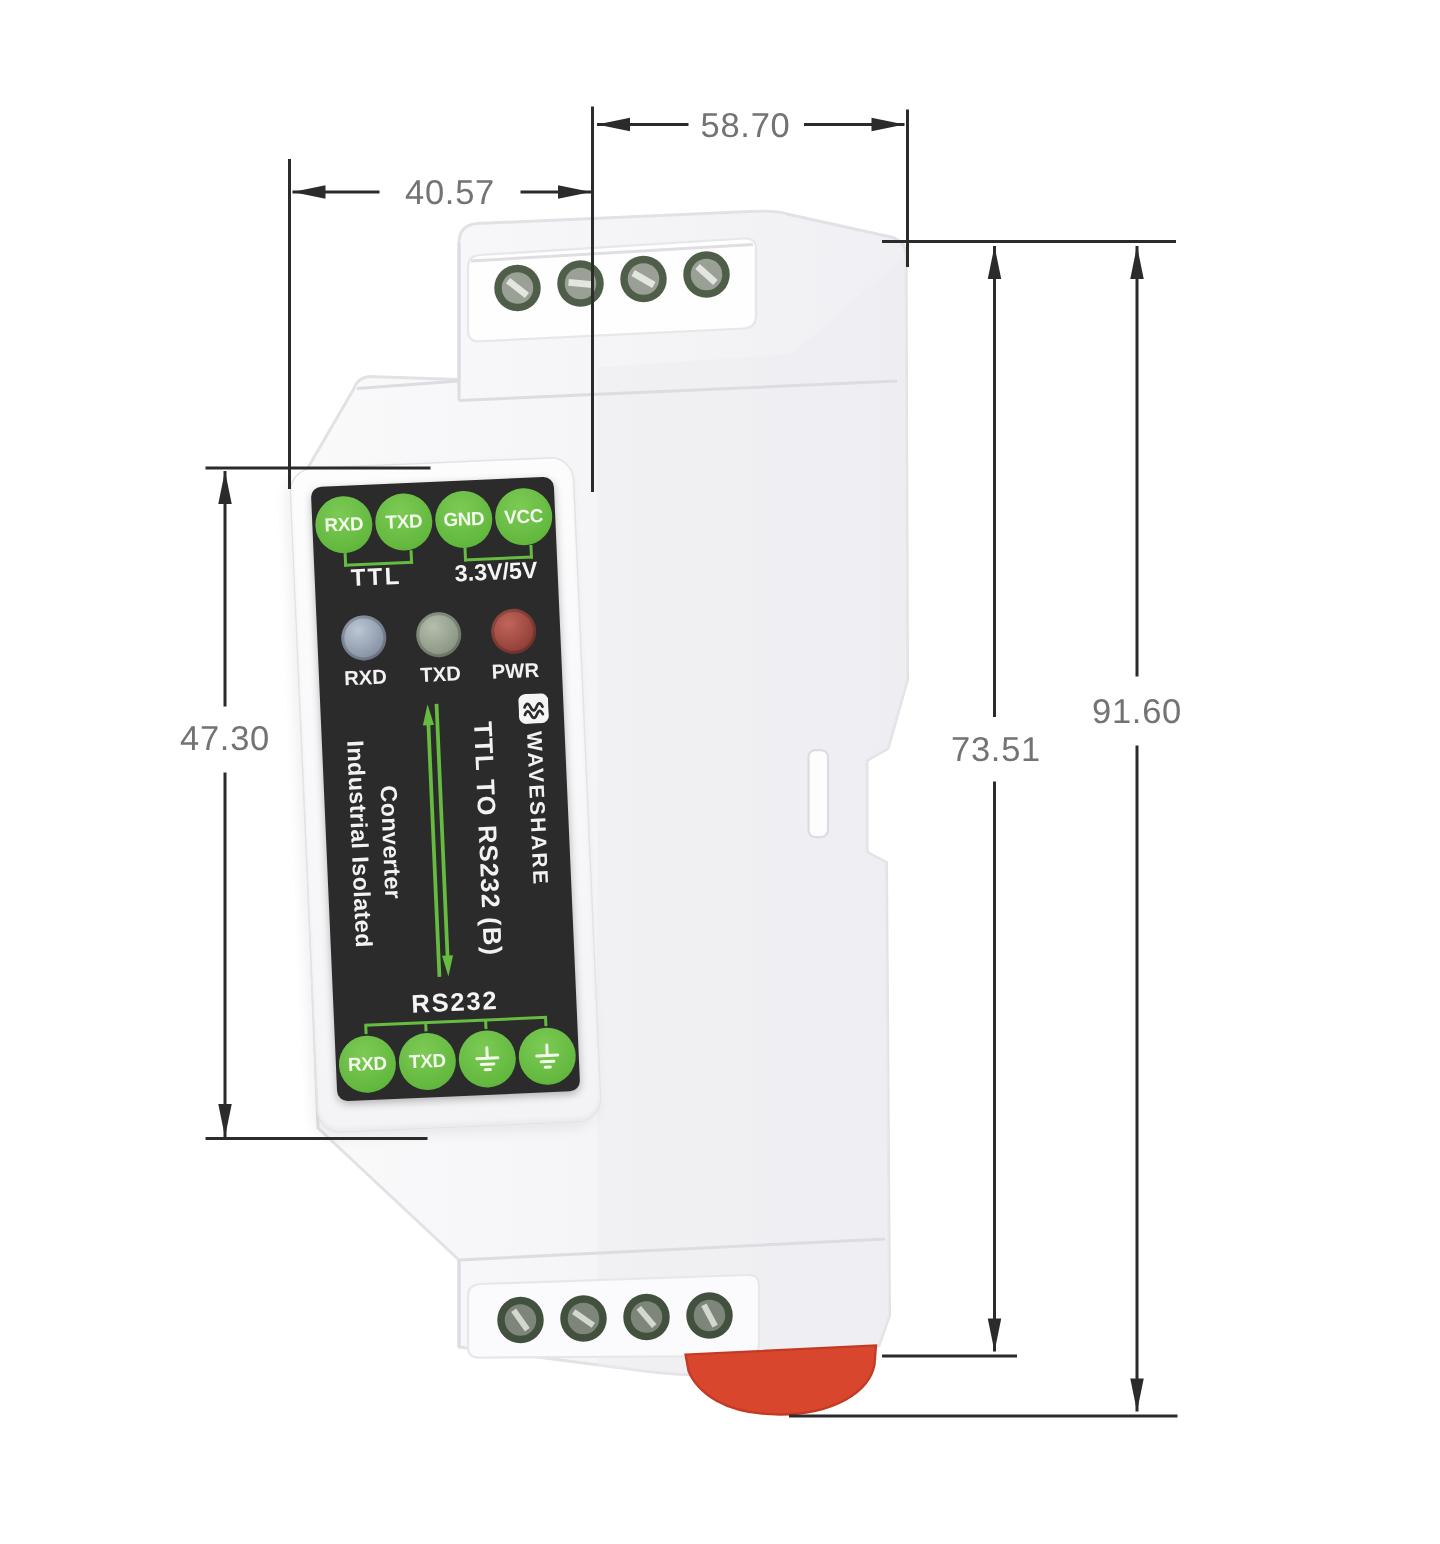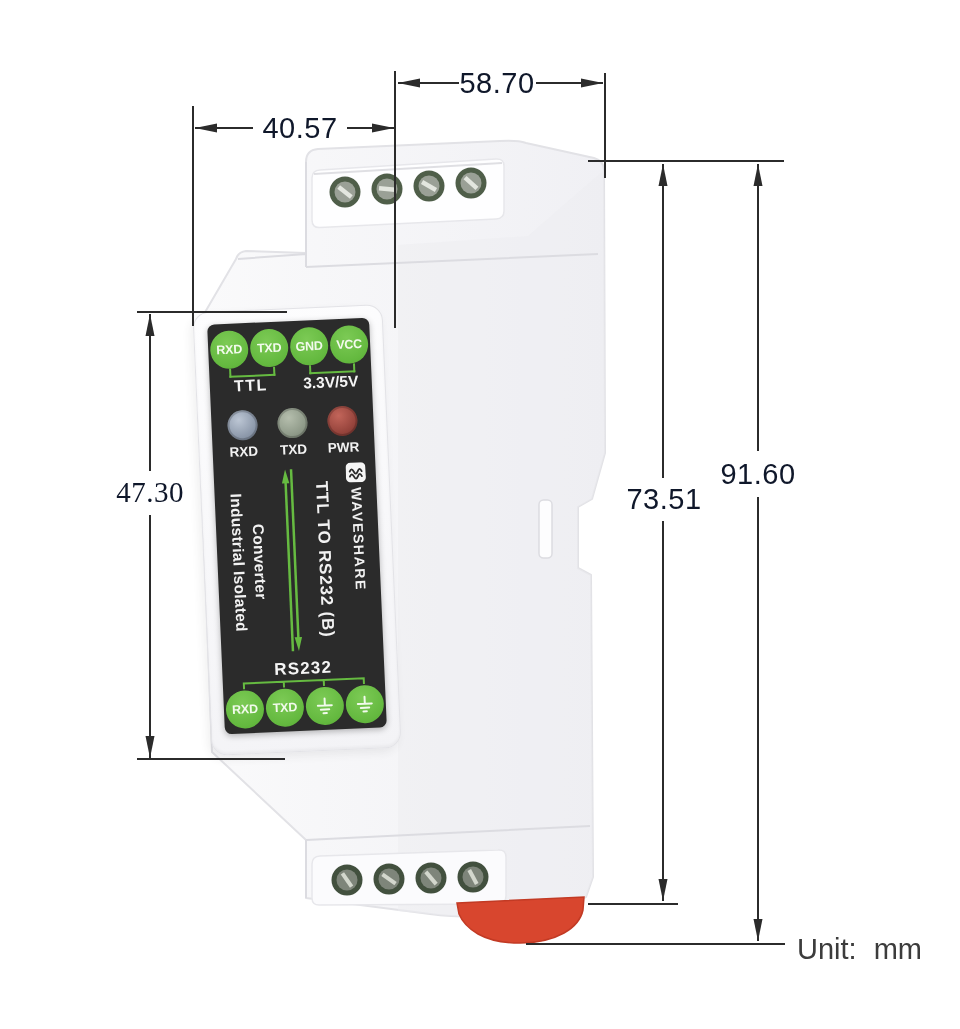--- a/index.html
+++ b/index.html
@@ -1,22 +1,22 @@
 <!DOCTYPE html>
 <html><head>
 <meta charset="utf-8">
 <style>
   html,body{margin:0;padding:0;background:#fff;}
   .stage{position:relative;width:960px;height:1029px;background:#ffffff;overflow:hidden;
          font-family:"Liberation Sans", sans-serif;}
   svg{position:absolute;left:0;top:0;}
 
   
-  .dim-text{position:absolute;width:100px;text-align:center;font-size:29px;line-height:30px;
-            color:#0f172a;letter-spacing:.5px;}
+  .dim-text{position:absolute;width:100px;text-align:center;font-size:23px;line-height:30px;
+            color:#737373;letter-spacing:.5px;}
   .unit-note{position:absolute;left:797px;top:933px;display:flex;gap:17px;font-size:29px;
              color:#3c3c3c;}
 
   
   .front-panel{position:absolute;left:202px;top:308px;width:188px;height:442px;border-radius:16px;
                transform:rotate(-2.5deg);
                background:linear-gradient(168deg,#fdfdfe,#f3f3f6);
                border:1px solid #e3e3e7;
                box-shadow:-3px 4px 8px rgba(60,60,70,.08), inset 0 -2px 3px rgba(0,0,0,.04);}
   .label{--green:#66bb41;position:absolute;left:216px;top:321px;width:162px;height:410px;
@@ -233,22 +233,18 @@
       <polygon points="150,758 145.5,736 154.5,736"></polygon>
       <polygon points="663,164 658.5,186 667.5,186"></polygon>
       <polygon points="663,901 658.5,879 667.5,879"></polygon>
       <polygon points="758,164 753.5,186 762.5,186"></polygon>
       <polygon points="758,941 753.5,919 762.5,919"></polygon>
     </g>
   </svg>
 
   <div class="dim-text" style="left:250px;top:113px;">40.57</div>
   <div class="dim-text" style="left:447px;top:68px;">58.70</div>
-  <div class="dim-text" style="left:100px;top:477px;font-family:Liberation Serif, serif;">47.30</div>
+  <div class="dim-text" style="left:100px;top:477px;">47.30</div>
   <div class="dim-text" style="left:614px;top:484px;">73.51</div>
   <div class="dim-text" style="left:708px;top:459px;">91.60</div>
 
-  <div class="unit-note">
-    <span>Unit:</span>
-    <span>mm</span>
-  </div>
 
 </div>
 
 </body></html>

